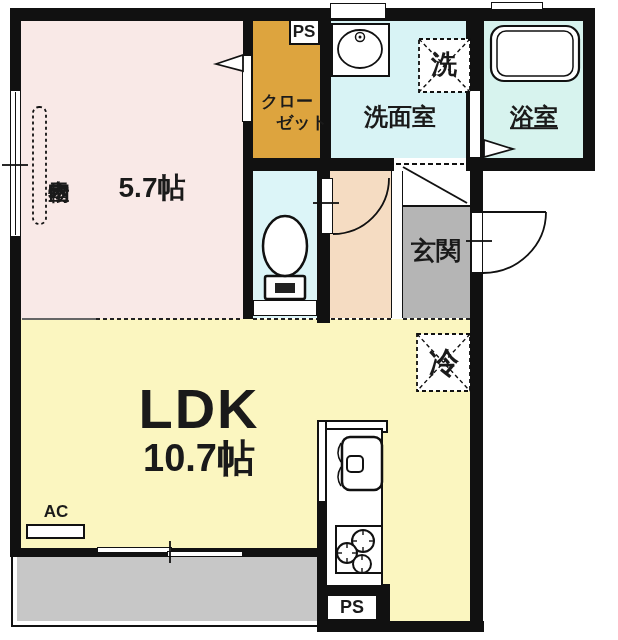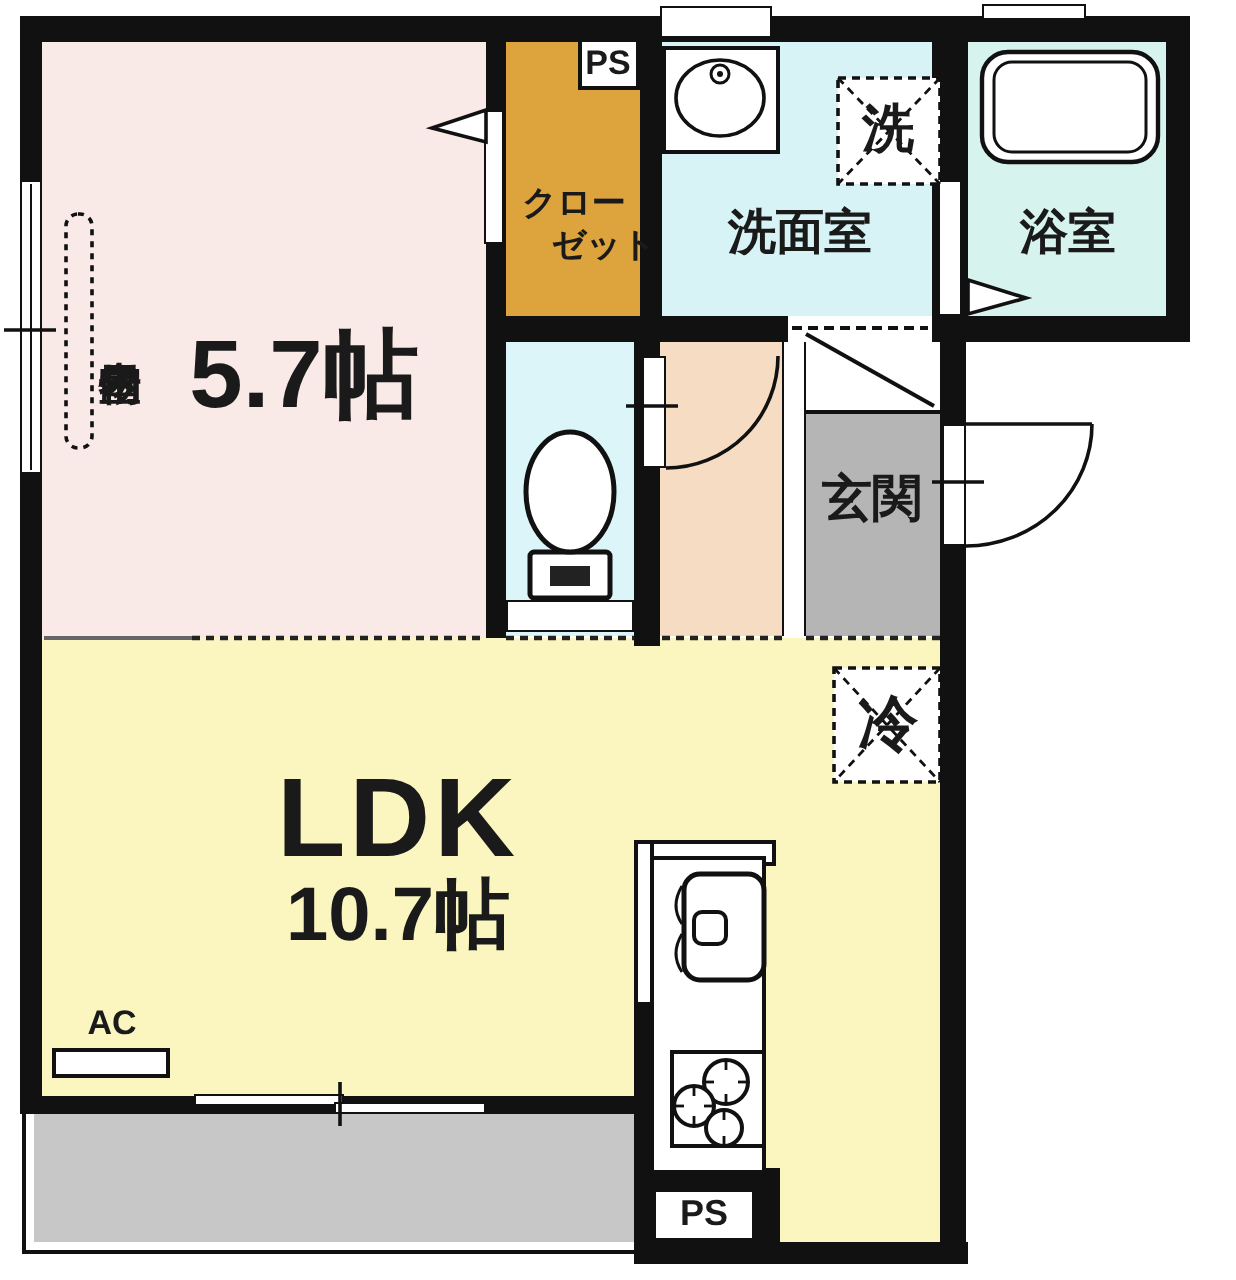--- a/index.html
+++ b/index.html
@@ -169,28 +169,28 @@
     <polygon points="484,157 484,140 513,149" fill="#fff" stroke="#111" stroke-width="1.8"></polygon>
 
     <g stroke="#111" stroke-width="1.8">
       <line x1="2" y1="165" x2="28" y2="165"></line>
       <line x1="170" y1="541" x2="170" y2="563"></line>
       <line x1="466" y1="241" x2="492" y2="241"></line>
       <line x1="313" y1="203" x2="339" y2="203"></line>
     </g>
   </svg>
 
-  <div class="lbl" style="left:152px;top:188px;font-size:48px;">5.7帖</div>
+  <div class="lbl" style="left:152px;top:188px;font-size:28px;">5.7帖</div>
   <div class="lbl vert" style="left:59px;top:165px;font-size:21px;">室内物干</div>
   <div class="lbl" style="left:287px;top:102px;font-size:17px;">クロー</div>
   <div class="lbl" style="left:302px;top:123px;font-size:17px;">ゼット</div>
   <div class="lbl" style="left:304px;top:32px;font-size:17px;">PS</div>
   <div class="lbl" style="left:400px;top:117px;font-size:24px;">洗面室</div>
   <div class="lbl" style="left:444px;top:65px;font-size:26px;">洗</div>
-  <div class="lbl" style="left:534px;top:117px;font-size:24px;">浴室</div>
+  <div class="lbl" style="left:534px;top:117px;font-size:24px;text-decoration:underline;">浴室</div>
   <div class="lbl" style="left:436px;top:250px;font-size:25px;">玄関</div>
   <div class="lbl" style="left:444px;top:363px;font-size:30px;">冷</div>
   <div class="lbl" style="left:199px;top:409px;font-size:56px;letter-spacing:2px;">LDK</div>
   <div class="lbl" style="left:199px;top:459px;font-size:38px;">10.7帖</div>
   <div class="lbl" style="left:56px;top:512px;font-size:17px;">AC</div>
   <div class="lbl" style="left:352px;top:607px;font-size:18px;">PS</div>
 
 </div>
 
 </body></html>

